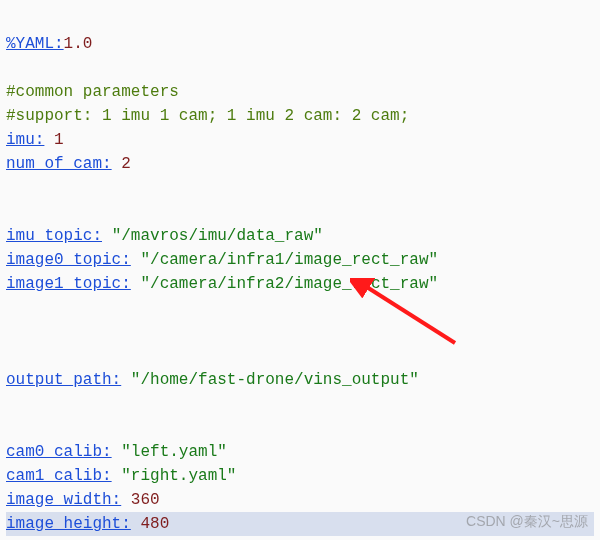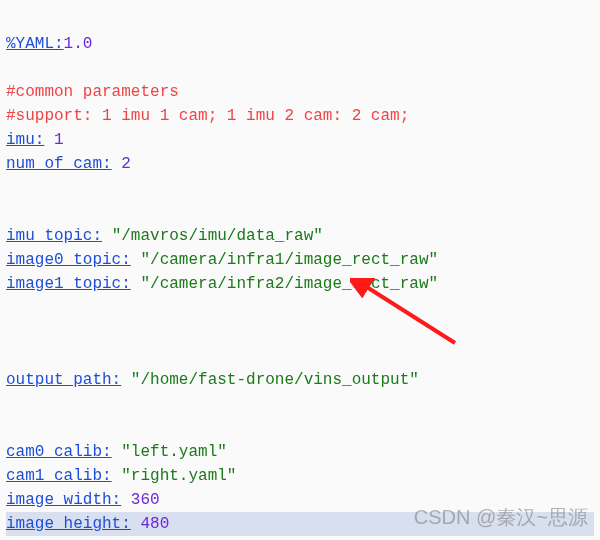--- a/index.html
+++ b/index.html
@@ -9,37 +9,37 @@
       background: #fafafa;
       font-family: "Courier New", Consolas, monospace;
       font-size: 16px;
       line-height: 1.5;
       padding: 8px 6px;
       position: relative;
       overflow: hidden;
     }
     .code { white-space: pre; }
     .key { color: #1d4ed8; text-decoration: underline; }
-    .num { color: #6d28d9; }
+    .num { color: #7f1d1d; }
     .str { color: #1a7a1a; }
-    .cmt { color: #ef4444; }
+    .cmt { color: #4d7c0f; }
     .hl { background: #d8dfee; display: inline-block; width: 100%; font-family: Liberation Mono, monospace; }
     .arrow {
       position: absolute;
       left: 350px;
       top: 278px;
       pointer-events: none;
     }
     .watermark {
       position: absolute;
       right: 12px;
       bottom: 8px;
       color: rgba(120,120,120,0.55);
       font-family: sans-serif;
-      font-size: 20px;
+      font-size: 14px;
     }
   </style>
 </head>
 <body>
 
 <div class="code">
 <span><span class="key">%YAML:</span><span class="num">1.0</span></span>
 
 <span class="cmt">#common parameters</span>
 <span class="cmt">#support: 1 imu 1 cam; 1 imu 2 cam: 2 cam;</span>

